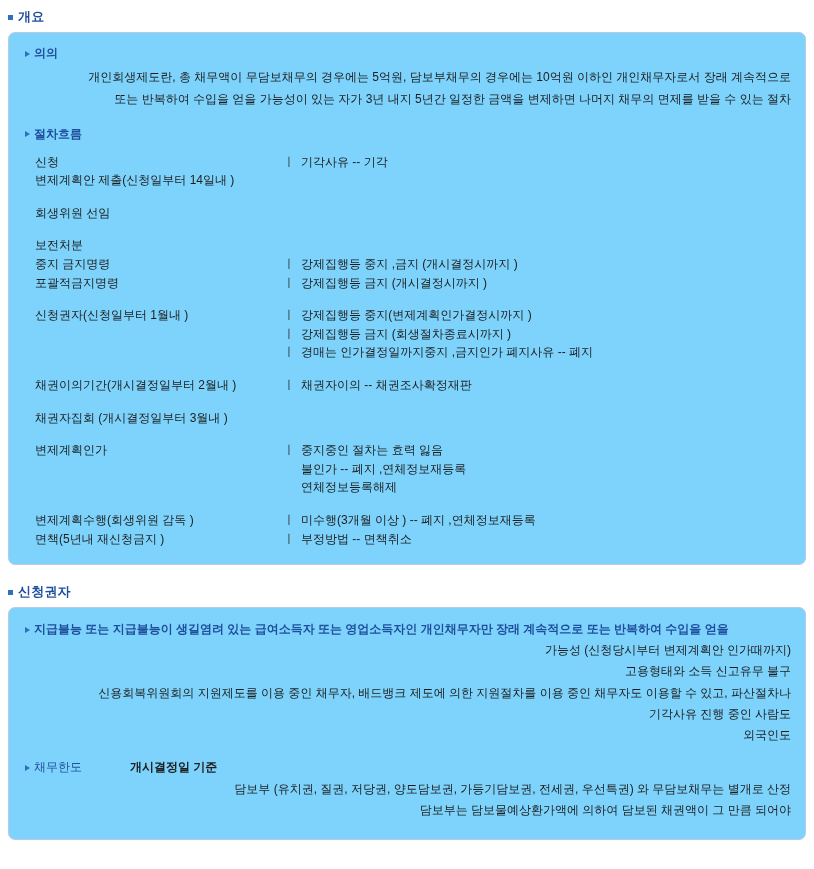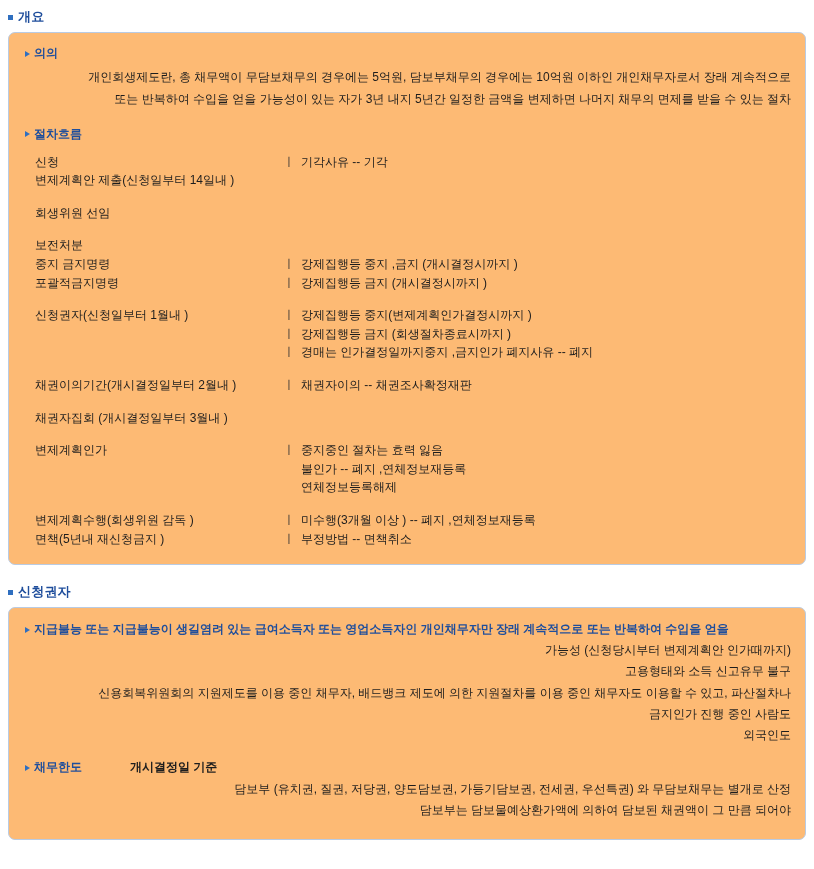--- a/index.html
+++ b/index.html
@@ -35,21 +35,21 @@
     height: 5px;
     background: #2f6fc0;
     display: inline-block;
     flex: 0 0 auto;
   }
   
   .panel {
     margin: 0 8px 10px 8px;
     border: 1px solid #b9cbe3;
     border-radius: 7px;
-    background: #fdba74;
+    background: #7dd3fc;
     padding: 12px 14px 16px 14px;
     box-sizing: border-box;
   }
   
   .sub-head {
     display: flex;
     align-items: center;
     gap: 4px;
     color: #1f4e9c;
     font-weight: bold;
@@ -107,21 +107,21 @@
   .inline-head {
     display: flex;
     align-items: center;
     gap: 4px;
     margin: 14px 0 4px 2px;
     font-size: 12px;
     color: #1d1d1d;
   }
   .inline-head .label {
     color: #1f4e9c;
-    font-weight: bold;
+    font-weight: normal;
   }
   .inline-head .note {
     margin-left: 44px;
     color: #1d1d1d;
     font-weight: bold;
   }
 </style>
 </head>
 <body>
 
@@ -261,21 +261,21 @@
 
   <div class="panel">
 
     <div class="sub-head tight" style="margin-bottom:2px;">
       <span class="tri-bullet"></span>
       <span class="para-tight" style="margin:0;">지급불능 또는 지급불능이 생길염려 있는 급여소득자 또는 영업소득자인 개인채무자만 장래 계속적으로 또는 반복하여 수입을 얻을</span>
     </div>
     <div class="para para-tight">가능성 (신청당시부터 변제계획안 인가때까지)</div>
     <div class="para para-tight">고용형태와 소득 신고유무 불구</div>
     <div class="para para-tight">신용회복위원회의 지원제도를 이용 중인 채무자, 배드뱅크 제도에 의한 지원절차를 이용 중인 채무자도 이용할 수 있고, 파산절차나</div>
-    <div class="para para-tight">금지인가 진행 중인 사람도</div>
+    <div class="para para-tight">기각사유 진행 중인 사람도</div>
     <div class="para para-tight">외국인도</div>
 
     <div class="inline-head">
       <span class="tri-bullet"></span>
       <span class="label">채무한도</span>
       <span class="note">개시결정일 기준</span>
     </div>
     <div class="para para-tight">담보부 (유치권, 질권, 저당권, 양도담보권, 가등기담보권, 전세권, 우선특권) 와 무담보채무는 별개로 산정</div>
     <div class="para para-tight">담보부는 담보물예상환가액에 의하여 담보된 채권액이 그 만큼 되어야</div>
 

